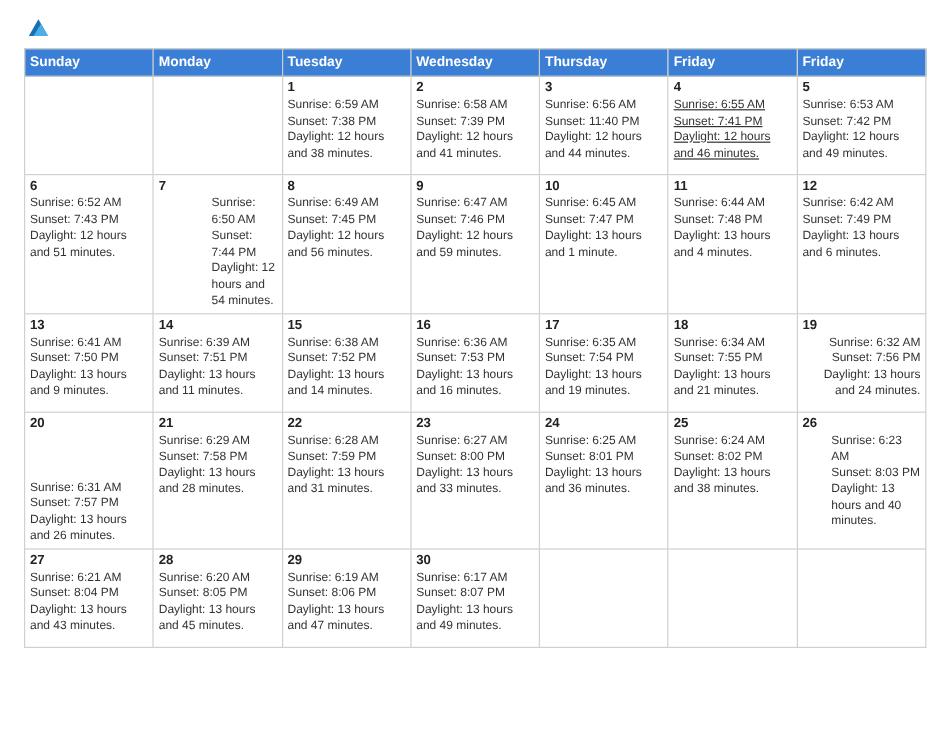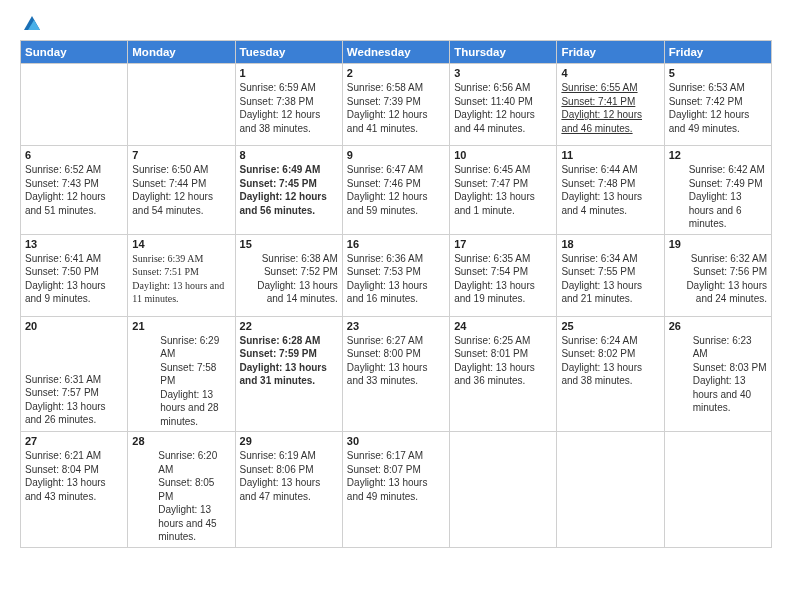--- a/index.html
+++ b/index.html
@@ -160,27 +160,27 @@
         </tr>
         <tr>
           <td>
             <span class="day-num">6</span>
             <div class="day-info" style="white-space: pre-line;">Sunrise: 6:52 AM
 Sunset: 7:43 PM
 Daylight: 12 hours and 51 minutes.</div>
           </td>
           <td>
             <span class="day-num">7</span>
-            <div class="day-info" style="white-space: pre-line;">Sunrise: 6:50 AM
+            <div class="day-info" style="white-space: pre-line; margin-left: 44px;">Sunrise: 6:50 AM
 Sunset: 7:44 PM
 Daylight: 12 hours and 54 minutes.</div>
           </td>
           <td>
             <span class="day-num">8</span>
-            <div class="day-info" style="white-space: pre-line; font-weight: bold;">Sunrise: 6:49 AM
+            <div class="day-info" style="white-space: pre-line;">Sunrise: 6:49 AM
 Sunset: 7:45 PM
 Daylight: 12 hours and 56 minutes.</div>
           </td>
           <td>
             <span class="day-num">9</span>
             <div class="day-info" style="white-space: pre-line;">Sunrise: 6:47 AM
 Sunset: 7:46 PM
 Daylight: 12 hours and 59 minutes.</div>
           </td>
           <td>
@@ -190,41 +190,41 @@
 Daylight: 13 hours and 1 minute.</div>
           </td>
           <td>
             <span class="day-num">11</span>
             <div class="day-info" style="white-space: pre-line;">Sunrise: 6:44 AM
 Sunset: 7:48 PM
 Daylight: 13 hours and 4 minutes.</div>
           </td>
           <td>
             <span class="day-num">12</span>
-            <div class="day-info" style="white-space: pre-line; margin-left: 20px;">Sunrise: 6:42 AM
+            <div class="day-info" style="white-space: pre-line;">Sunrise: 6:42 AM
 Sunset: 7:49 PM
 Daylight: 13 hours and 6 minutes.</div>
           </td>
         </tr>
         <tr>
           <td>
             <span class="day-num">13</span>
             <div class="day-info" style="white-space: pre-line;">Sunrise: 6:41 AM
 Sunset: 7:50 PM
 Daylight: 13 hours and 9 minutes.</div>
           </td>
           <td>
             <span class="day-num">14</span>
-            <div class="day-info" style="white-space: pre-line; font-family: Liberation Serif, serif;">Sunrise: 6:39 AM
+            <div class="day-info" style="white-space: pre-line;">Sunrise: 6:39 AM
 Sunset: 7:51 PM
 Daylight: 13 hours and 11 minutes.</div>
           </td>
           <td>
             <span class="day-num">15</span>
-            <div class="day-info" style="white-space: pre-line; text-align: right;">Sunrise: 6:38 AM
+            <div class="day-info" style="white-space: pre-line;">Sunrise: 6:38 AM
 Sunset: 7:52 PM
 Daylight: 13 hours and 14 minutes.</div>
           </td>
           <td>
             <span class="day-num">16</span>
             <div class="day-info" style="white-space: pre-line;">Sunrise: 6:36 AM
 Sunset: 7:53 PM
 Daylight: 13 hours and 16 minutes.</div>
           </td>
           <td>
@@ -248,27 +248,27 @@
         </tr>
         <tr>
           <td>
             <span class="day-num">20</span>
             <div class="day-info" style="white-space: pre-line; margin-top: 41px;">Sunrise: 6:31 AM
 Sunset: 7:57 PM
 Daylight: 13 hours and 26 minutes.</div>
           </td>
           <td>
             <span class="day-num">21</span>
-            <div class="day-info" style="white-space: pre-line; margin-left: 28px;">Sunrise: 6:29 AM
+            <div class="day-info" style="white-space: pre-line;">Sunrise: 6:29 AM
 Sunset: 7:58 PM
 Daylight: 13 hours and 28 minutes.</div>
           </td>
           <td>
             <span class="day-num">22</span>
-            <div class="day-info" style="white-space: pre-line; font-weight: bold;">Sunrise: 6:28 AM
+            <div class="day-info" style="white-space: pre-line;">Sunrise: 6:28 AM
 Sunset: 7:59 PM
 Daylight: 13 hours and 31 minutes.</div>
           </td>
           <td>
             <span class="day-num">23</span>
             <div class="day-info" style="white-space: pre-line;">Sunrise: 6:27 AM
 Sunset: 8:00 PM
 Daylight: 13 hours and 33 minutes.</div>
           </td>
           <td>
@@ -292,21 +292,21 @@
         </tr>
         <tr>
           <td>
             <span class="day-num">27</span>
             <div class="day-info" style="white-space: pre-line;">Sunrise: 6:21 AM
 Sunset: 8:04 PM
 Daylight: 13 hours and 43 minutes.</div>
           </td>
           <td>
             <span class="day-num">28</span>
-            <div class="day-info" style="white-space: pre-line; margin-left: 26px;">Sunrise: 6:20 AM
+            <div class="day-info" style="white-space: pre-line;">Sunrise: 6:20 AM
 Sunset: 8:05 PM
 Daylight: 13 hours and 45 minutes.</div>
           </td>
           <td>
             <span class="day-num">29</span>
             <div class="day-info" style="white-space: pre-line;">Sunrise: 6:19 AM
 Sunset: 8:06 PM
 Daylight: 13 hours and 47 minutes.</div>
           </td>
           <td>

